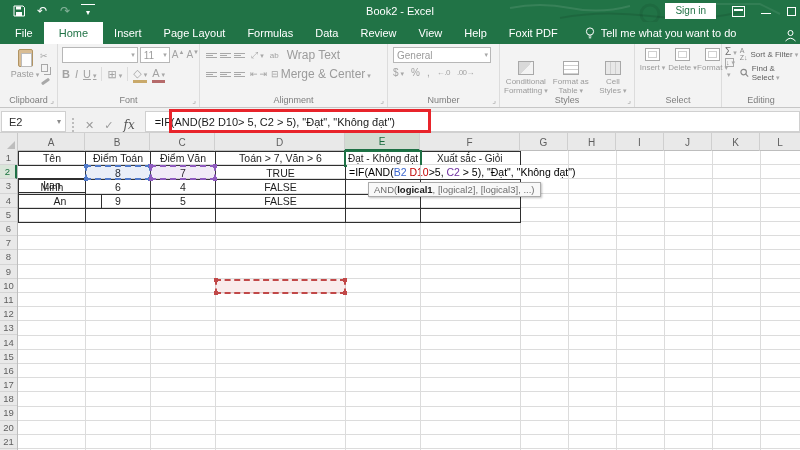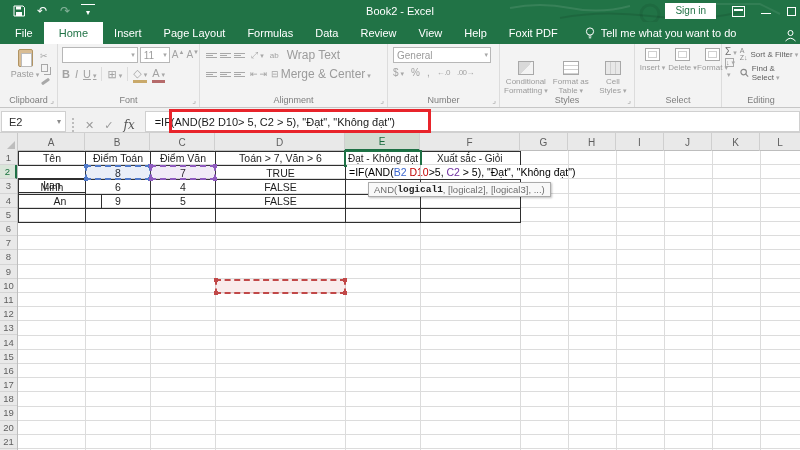--- a/index.html
+++ b/index.html
@@ -136,21 +136,21 @@
   .hl-blue { color:#4f79c9; background:rgba(79,121,201,.12); }
   .hl-purple { color:#8f5bbf; background:rgba(143,91,191,.12); }
   .hl-red { color:#c14848; background:rgba(193,72,72,.10); }
   .e1-box { position:absolute; border:2px solid #1e7145; z-index:4; }
 
   .fmla-overlay { position:absolute; left:347px; top:14.2px; width:213px; height:14.2px; background:#fff; z-index:5; display:flex; align-items:center; font-size:10.5px; white-space:pre; color:#000; padding-left:2px; }
   .fmla-overlay .colsep { position:absolute; left:73px; top:0; bottom:0; width:1px; background:#c9c9c9; z-index:2; }
   .fp-blue { color:#3c67ce; } .fp-red { color:#c00000; } .fp-purple { color:#7030a0; }
 
   .fn-tip { position:absolute; left:368px; top:30.5px; height:15px; background:#f8f8f8; border:1px solid #ababab; box-shadow:1px 1px 2px rgba(0,0,0,.25); z-index:6; display:flex; align-items:center; padding:0 5px; font-size:9.5px; color:#6d6d6d; white-space:pre; }
-  .fn-tip b { color:#1a1a1a;font-family:Liberation Mono, monospace; }
+  .fn-tip b { color:#1a1a1a; }
 </style>
 </head>
 <body>
 
 <div class="app">
 
   <div class="titlebar">
     <svg class="deco" width="300" height="22" viewBox="0 0 300 22">
       <path d="M10 8 Q40 2 70 8 T130 6" stroke="rgba(255,255,255,0.10)" stroke-width="2" fill="none"></path>
       <path d="M60 18 Q100 10 150 16 T240 12" stroke="rgba(0,0,0,0.10)" stroke-width="2" fill="none"></path>

